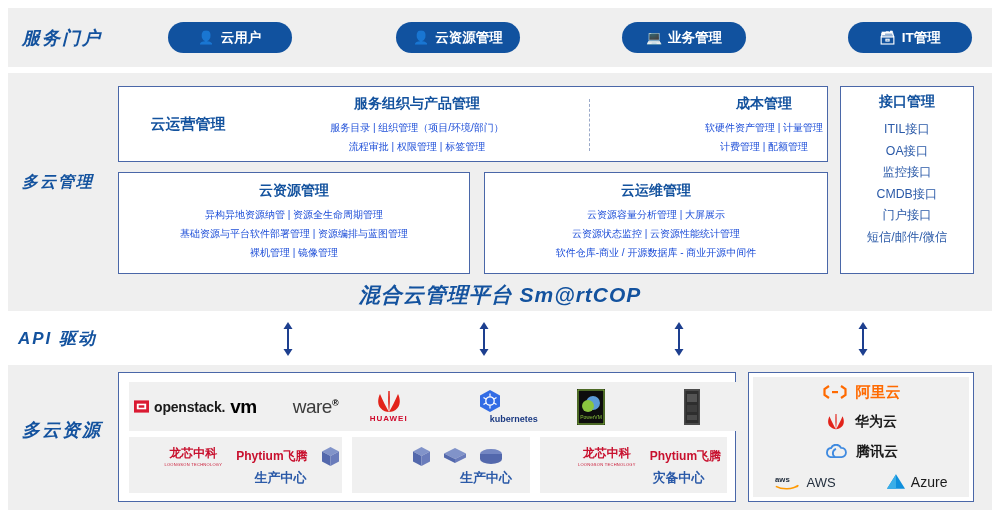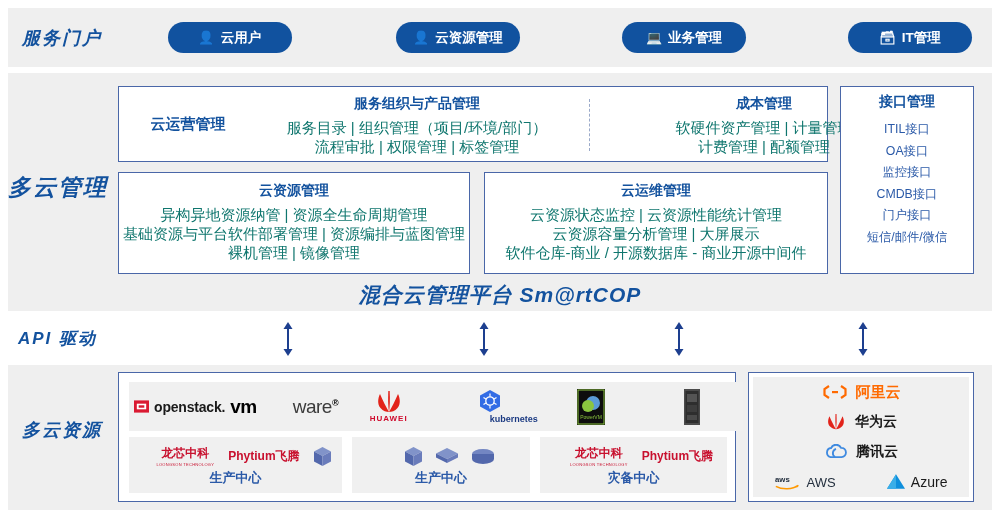--- a/index.html
+++ b/index.html
@@ -19,21 +19,21 @@
   .band-api{top:317px;height:42px;background:#ffffff;}
   .band-res{top:365px;height:145px;}
 
   .band-label{
     position:absolute;
     font-weight:bold;font-style:italic;
     color:#13529e;letter-spacing:2px;
     white-space:nowrap;
   }
   .lbl-portal{left:22px;top:26px;font-size:18px;}
-  .lbl-mgmt{left:8px;top:172px;font-size:23px;}
+  .lbl-mgmt{left:22px;top:172px;font-size:16px;}
   .lbl-api{left:18px;top:327px;font-size:17px;}
   .lbl-res{left:22px;top:418px;font-size:18px;}
 
   
   .pill{
     position:absolute;top:22px;height:31px;
     background:#11529f;border-radius:16px;
     color:#fff;font-size:13.5px;font-weight:bold;
     display:flex;align-items:center;justify-content:center;
     gap:6px;
@@ -62,21 +62,21 @@
   }
   .ops-col{position:absolute;top:8px;text-align:center;}
   .ops-col.c1{left:138px;width:320px;}
   .ops-col.c2{left:500px;width:290px;}
   .divider{
     position:absolute;left:470px;top:12px;height:52px;width:0;
     border-left:1px dashed #9aa9c9;
   }
 
   .bx-title{font-weight:bold;font-size:14px;color:#13529e;margin-bottom:5px;}
-  .bx-line{font-size:15px;color:#0f766e;line-height:19px;white-space:nowrap;}
+  .bx-line{font-size:10px;color:#1d4ed8;line-height:19px;white-space:nowrap;}
 
   .box-inner{position:absolute;left:0;top:9px;width:100%;text-align:center;}
 
   .api-title{text-align:center;font-weight:bold;font-size:14px;color:#13529e;
     margin-top:6px;margin-bottom:8px;}
   .api-item{text-align:center;font-size:12.3px;color:#2b5aa8;line-height:21.5px;}
 
   .platform-title{
     position:absolute;left:0;top:281px;width:1000px;text-align:center;
     font-size:21px;font-weight:bold;font-style:italic;color:#13529e;
@@ -95,24 +95,24 @@
     position:absolute;left:10px;top:9px;width:614px;height:49px;
     background:#f0f0f0;display:flex;align-items:center;
   }
   .logo-cell{flex:1;display:flex;align-items:center;justify-content:center;}
 
   .dc-row{position:absolute;left:10px;top:64px;width:598px;height:56px;display:flex;gap:10px;}
   .dc{background:#f0f0f0;position:relative;}
   .dc-a{width:213px;}
   .dc-b{width:178px;}
   .dc-c{width:187px;}
-  .dc-icons{position:absolute;left:8px;top:6px;width:100%;height:26px;
+  .dc-icons{position:absolute;left:16px;top:6px;width:100%;height:26px;
     display:flex;align-items:center;justify-content:center;gap:14px;}
   .dc-name{position:absolute;left:0;bottom:6px;width:100%;text-align:center;
-    font-size:13px;font-weight:bold;color:#2b5aa8;}
+    font-size:13px;font-weight:bold;color:#2b5aa8;padding-left:45px;}
 
   .pub-panel{
     position:absolute;left:748px;top:372px;width:226px;height:130px;
     border:1.5px solid #4a67a8;background:#fff;box-sizing:border-box;
     padding:4px;display:flex;flex-direction:column;gap:0;
   }
   .pub-row{
     flex:1;background:#f0f0f0;display:flex;align-items:center;justify-content:center;
     gap:8px;font-size:14px;font-weight:bold;
   }
@@ -183,22 +183,22 @@
       <div class="bx-title">云资源管理</div>
       <div class="bx-line">异构异地资源纳管 | 资源全生命周期管理</div>
       <div class="bx-line">基础资源与平台软件部署管理 | 资源编排与蓝图管理</div>
       <div class="bx-line">裸机管理 | 镜像管理</div>
     </div>
   </div>
 
   <div class="mbox box-om">
     <div class="box-inner">
       <div class="bx-title">云运维管理</div>
+      <div class="bx-line">云资源容量分析管理 | 大屏展示</div>
       <div class="bx-line">云资源状态监控 | 云资源性能统计管理</div>
-      <div class="bx-line">云资源容量分析管理 | 大屏展示</div>
       <div class="bx-line">软件仓库-商业 / 开源数据库 - 商业开源中间件</div>
     </div>
   </div>
 
   <div class="mbox box-api">
     <div class="api-title">接口管理</div>
     <div class="api-item">ITIL接口</div>
     <div class="api-item">OA接口</div>
     <div class="api-item">监控接口</div>
     <div class="api-item">CMDB接口</div>

